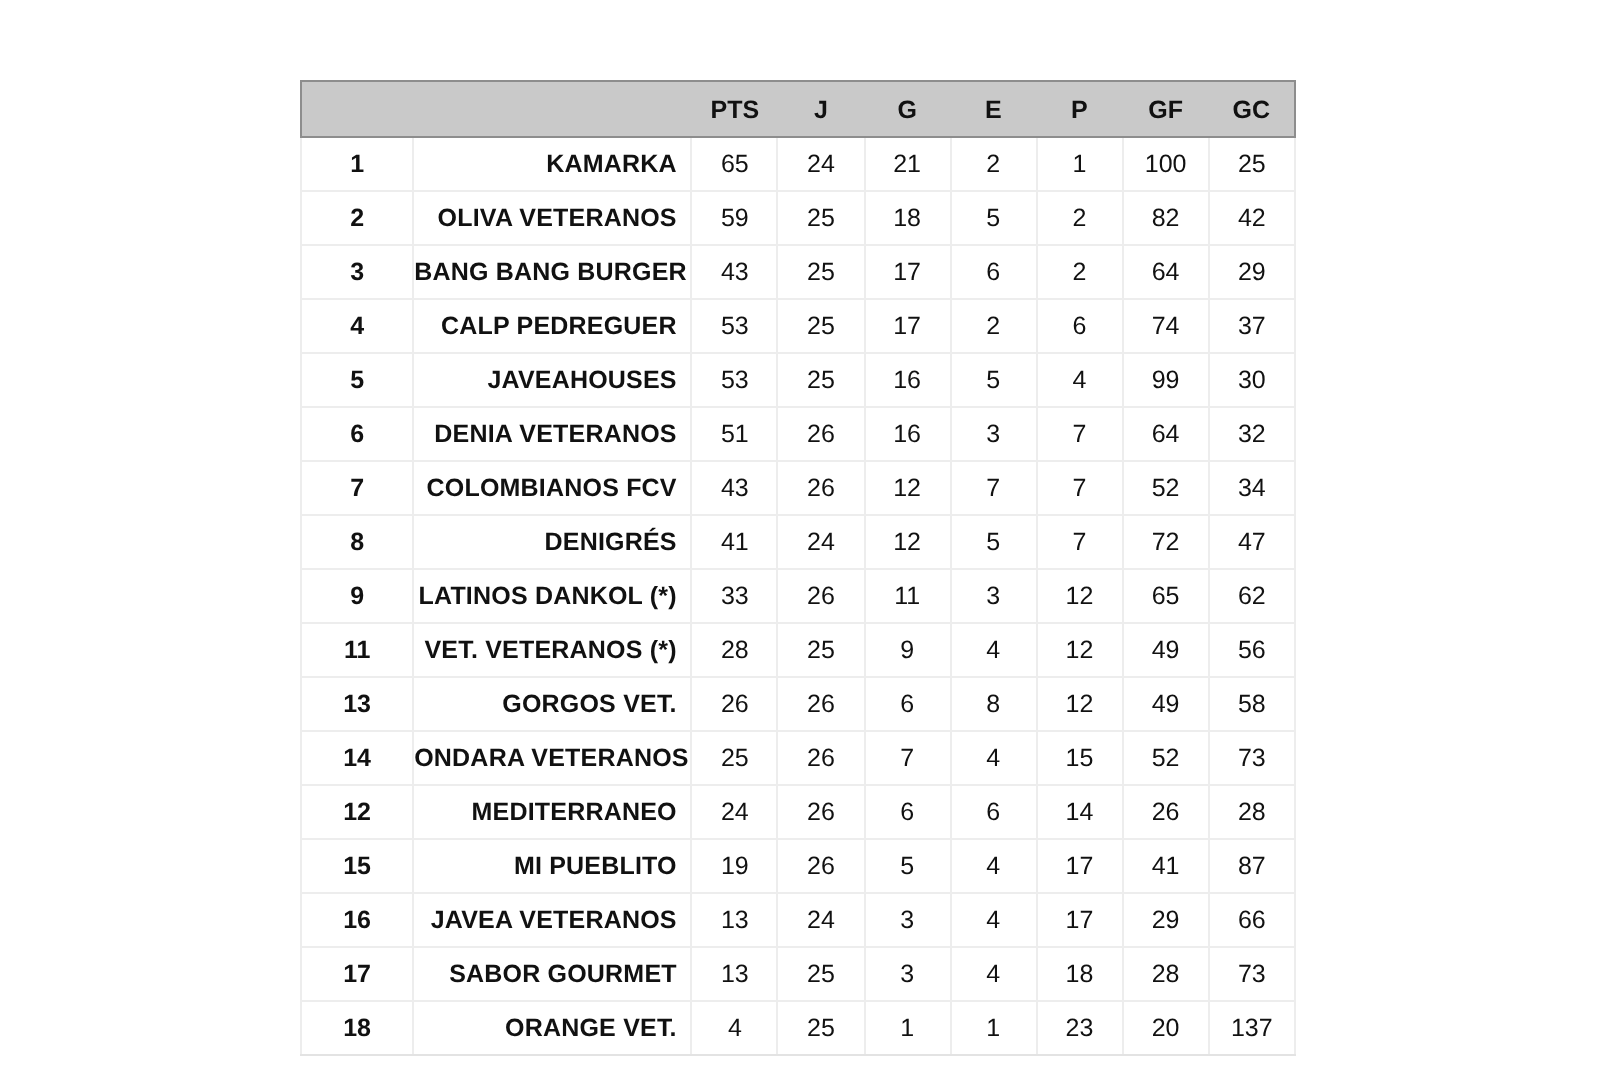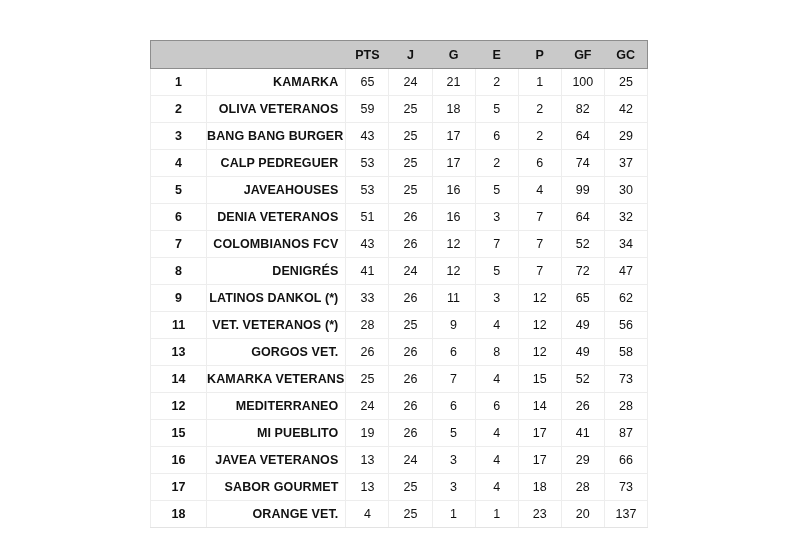--- a/index.html
+++ b/index.html
@@ -247,21 +247,21 @@
             <td>26</td>
             <td>26</td>
             <td>6</td>
             <td>8</td>
             <td>12</td>
             <td>49</td>
             <td>58</td>
           </tr>
           <tr>
             <td class="cell-pos">14</td>
-            <td class="cell-team">KAMARKA VETERANS</td>
+            <td class="cell-team">ONDARA VETERANOS</td>
             <td>25</td>
             <td>26</td>
             <td>7</td>
             <td>4</td>
             <td>15</td>
             <td>52</td>
             <td>73</td>
           </tr>
           <tr>
             <td class="cell-pos">12</td>

